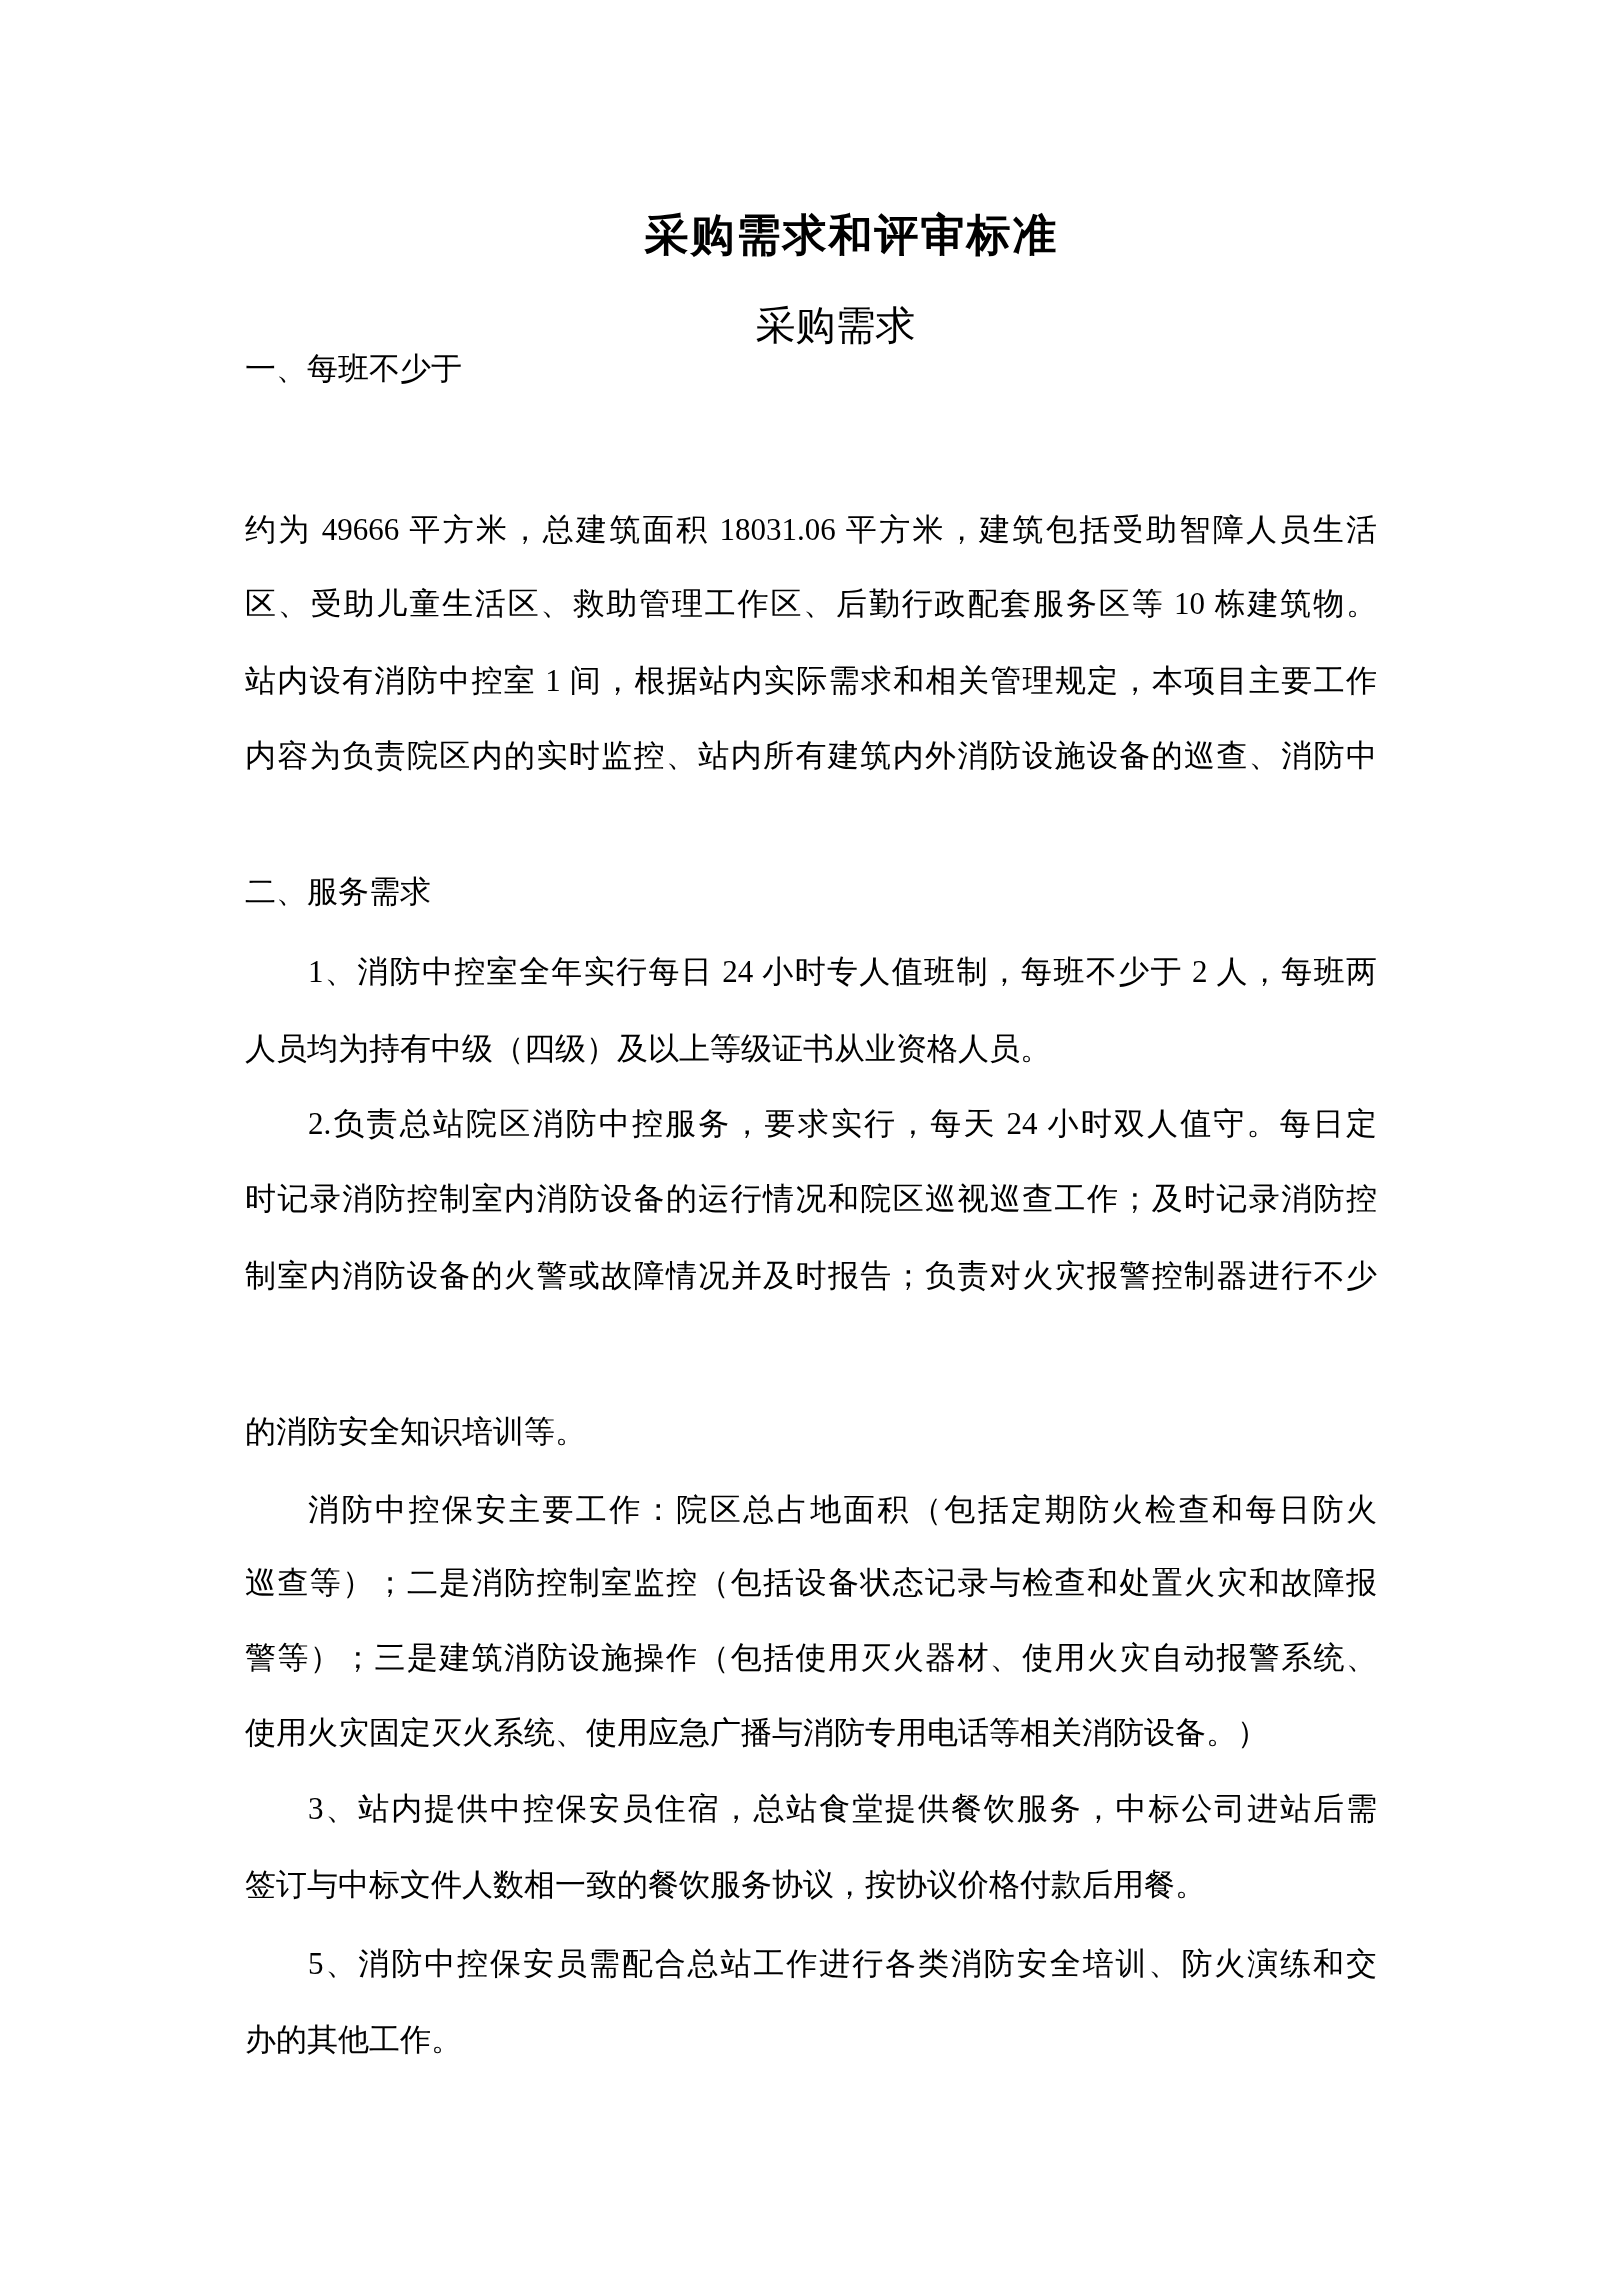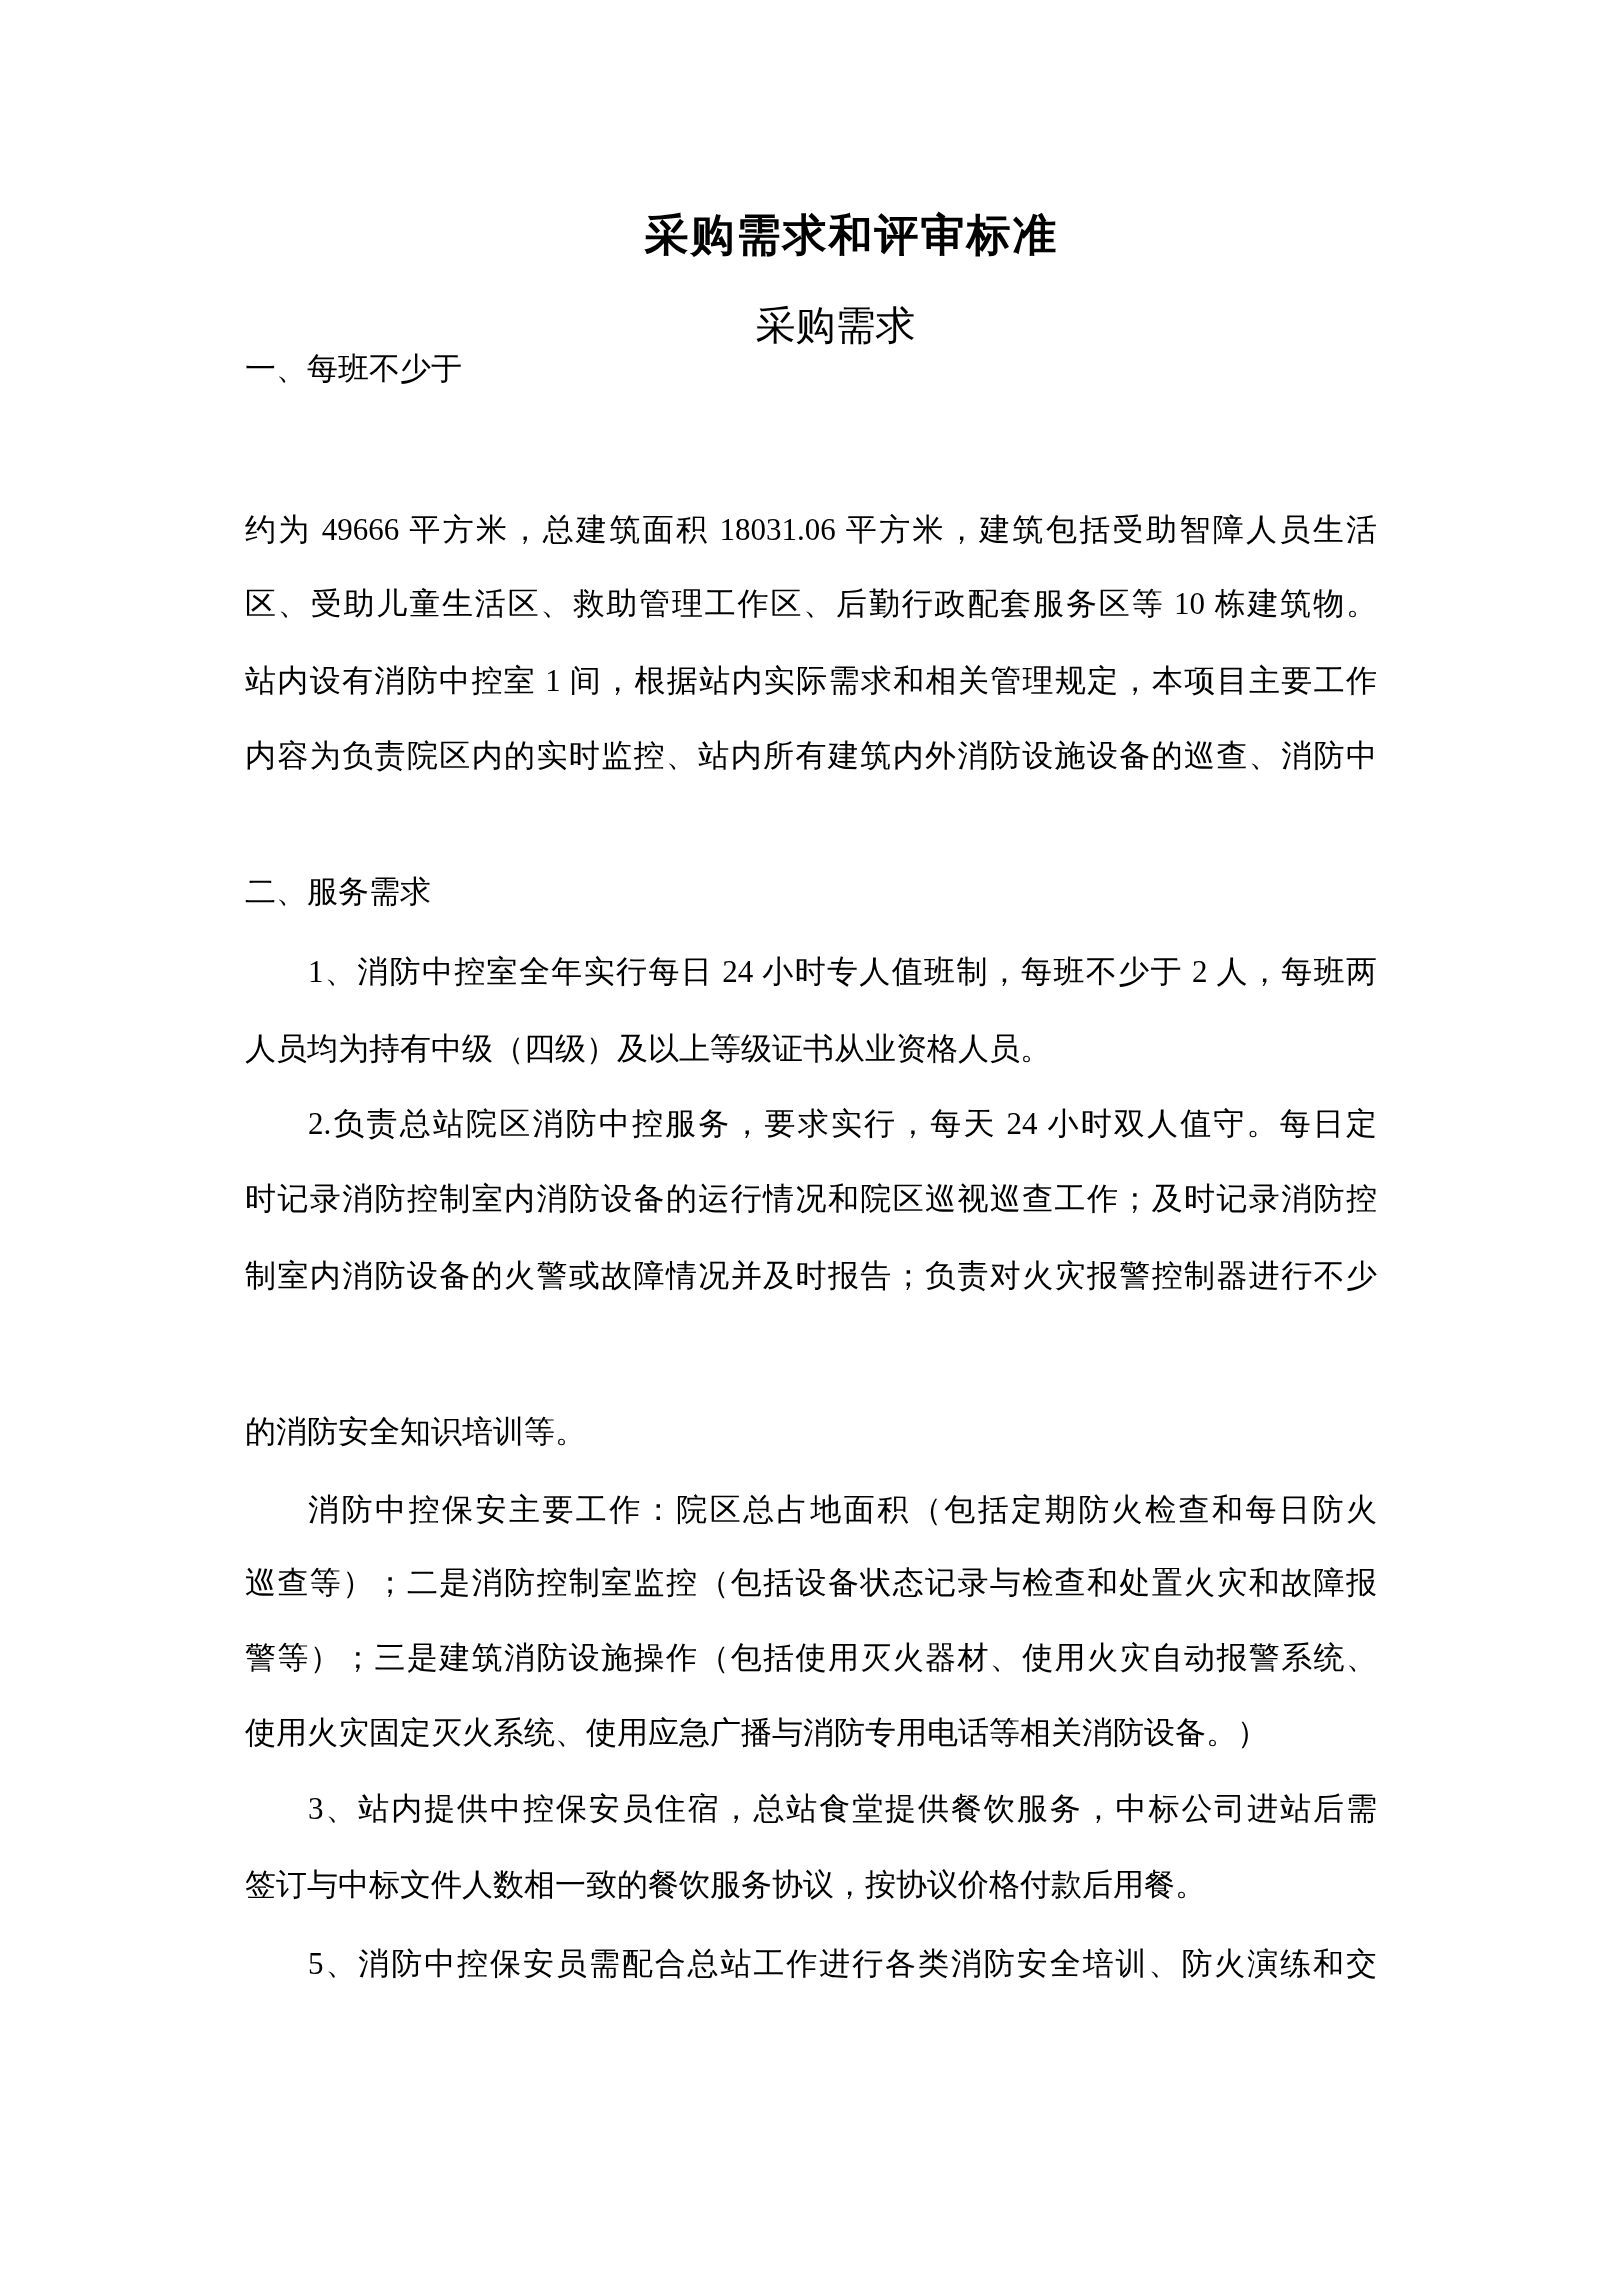--- a/index.html
+++ b/index.html
@@ -86,15 +86,16 @@
 
   <div class="ln j ind" style="top:1490px">消防中控保安主要工作：院区总占地面积（包括定期防火检查和每日防火</div>
   <div class="ln j" style="top:1563px">巡查等）；二是消防控制室监控（包括设备状态记录与检查和处置火灾和故障报</div>
   <div class="ln j" style="top:1638px">警等）；三是建筑消防设施操作（包括使用灭火器材、使用火灾自动报警系统、</div>
   <div class="ln" style="top:1713px">使用火灾固定灭火系统、使用应急广播与消防专用电话等相关消防设备。）</div>
 
   <div class="ln j ind" style="top:1789px">3、站内提供中控保安员住宿，总站食堂提供餐饮服务，中标公司进站后需</div>
   <div class="ln" style="top:1865px">签订与中标文件人数相一致的餐饮服务协议，按协议价格付款后用餐。</div>
 
   <div class="ln j ind" style="top:1944px">5、消防中控保安员需配合总站工作进行各类消防安全培训、防火演练和交</div>
+  <div class="ln" style="top:2020px">办的其他工作。</div>
 
 </div>
 
 
 </body></html>

